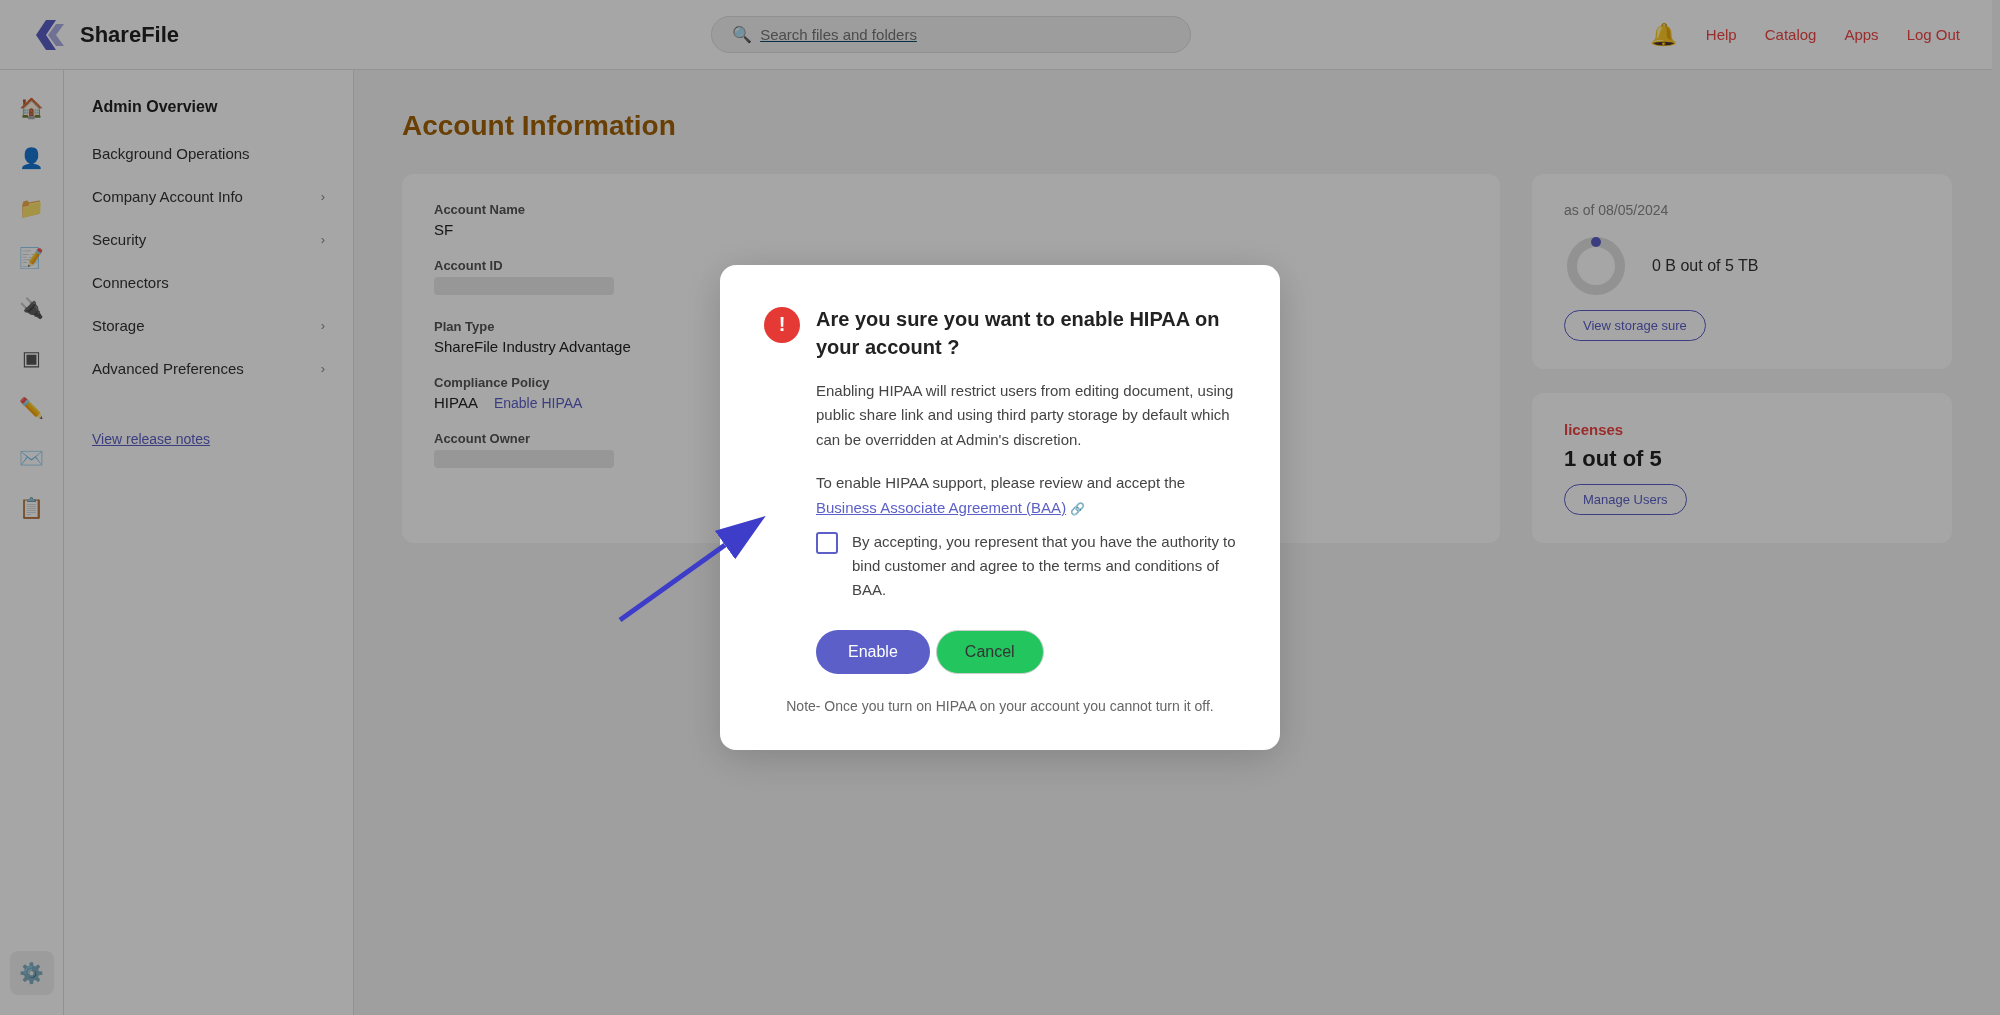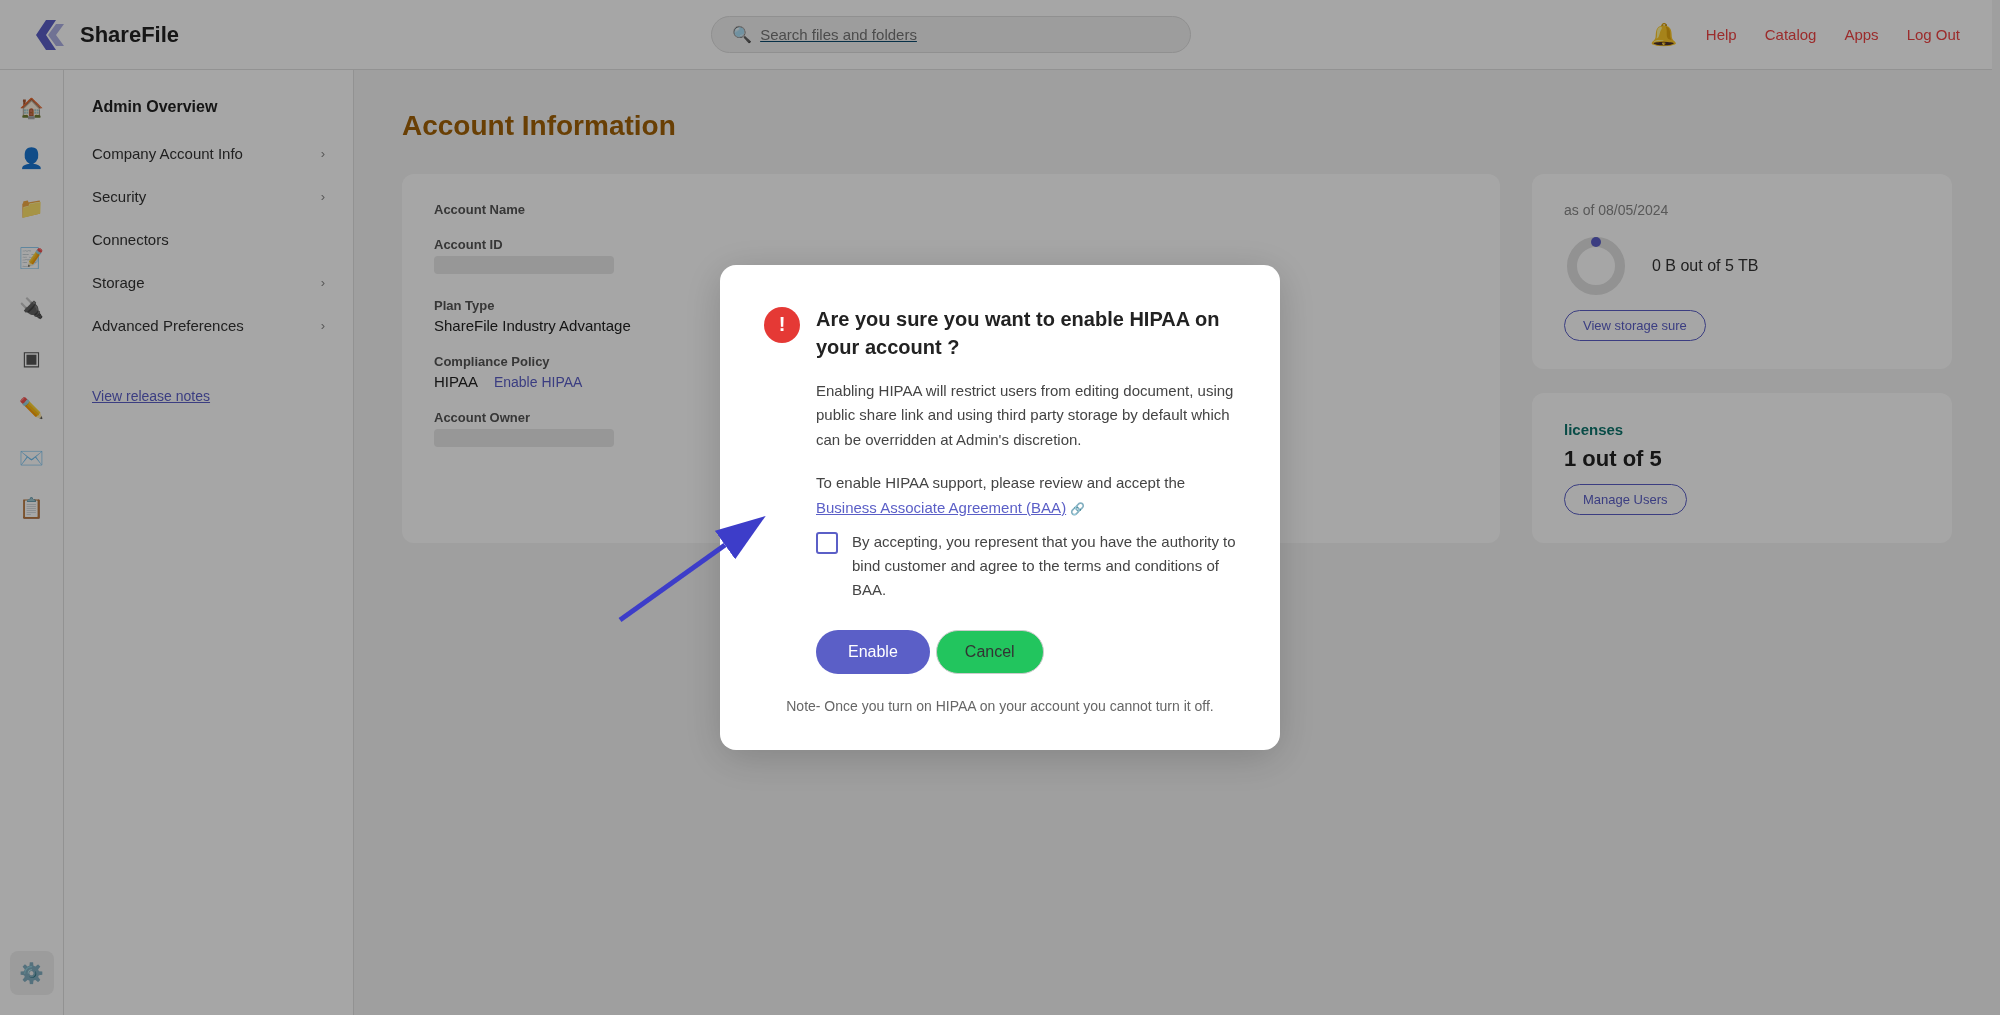--- a/index.html
+++ b/index.html
@@ -73,21 +73,21 @@
 
     .storage-card { background: #fff; border-radius: 12px; padding: 28px 32px; }
     .storage-card .card-date { font-size: 14px; color: #888; margin-bottom: 16px; }
     .storage-info { display: flex; align-items: center; gap: 24px; margin-bottom: 12px; }
     .storage-text { font-size: 16px; color: #333; }
     .btn-outline {
       border: 1.5px solid #5b5fc7; border-radius: 20px; background: #fff;
       color: #5b5fc7; font-size: 13px; padding: 7px 18px; cursor: pointer;
     }
     .licenses-card { background: #fff; border-radius: 12px; padding: 28px 32px; margin-top: 24px; }
-    .licenses-title { font-size: 15px; font-weight: 600; color: #0f766e; margin-bottom: 8px; }
+    .licenses-title { font-size: 15px; font-weight: 600; color: #ef4444; margin-bottom: 8px; }
     .licenses-count { font-size: 22px; font-weight: 700; color: #222; margin-bottom: 12px; }
     .btn-manage {
       border: 1.5px solid #5b5fc7; border-radius: 20px; background: #fff;
       color: #5b5fc7; font-size: 13px; padding: 7px 18px; cursor: pointer;
     }
 
     
     .overlay {
       position: fixed; top: 0; left: 0; right: 0; bottom: 0;
       background: rgba(0,0,0,0.35); z-index: 200;
@@ -166,20 +166,23 @@
     <div class="icon-item">✏️</div>
     <div class="icon-item">✉️</div>
     <div class="icon-item">📋</div>
     <div class="icon-item active" style="margin-top:auto;margin-bottom:20px;">⚙️</div>
   </div>
 
   <div class="main-sidebar">
     <div class="sidebar-title">Admin Overview</div>
 
     <div class="sidebar-item">
+      <span>Background Operations</span>
+    </div>
+    <div class="sidebar-item">
       <span>Company Account Info</span>
       <span class="chevron">›</span>
     </div>
     <div class="sidebar-item">
       <span>Security</span>
       <span class="chevron">›</span>
     </div>
     <div class="sidebar-item">
       <span>Connectors</span>
     </div>
@@ -198,20 +201,21 @@
   </div>
 
   <div class="main-content">
     <h1 class="content-title">Account Information</h1>
 
     <div style="display:grid; grid-template-columns: 1fr 420px; gap: 32px;">
 
       <div class="account-card">
         <div class="account-field">
           <label>Account Name</label>
+          <div class="value">SF</div>
         </div>
         <div class="account-field">
           <label>Account ID</label>
           <div class="value-blurred"></div>
         </div>
         <div class="account-field">
           <label>Plan Type</label>
           <div class="value">ShareFile Industry Advantage</div>
         </div>
         <div class="account-field">

